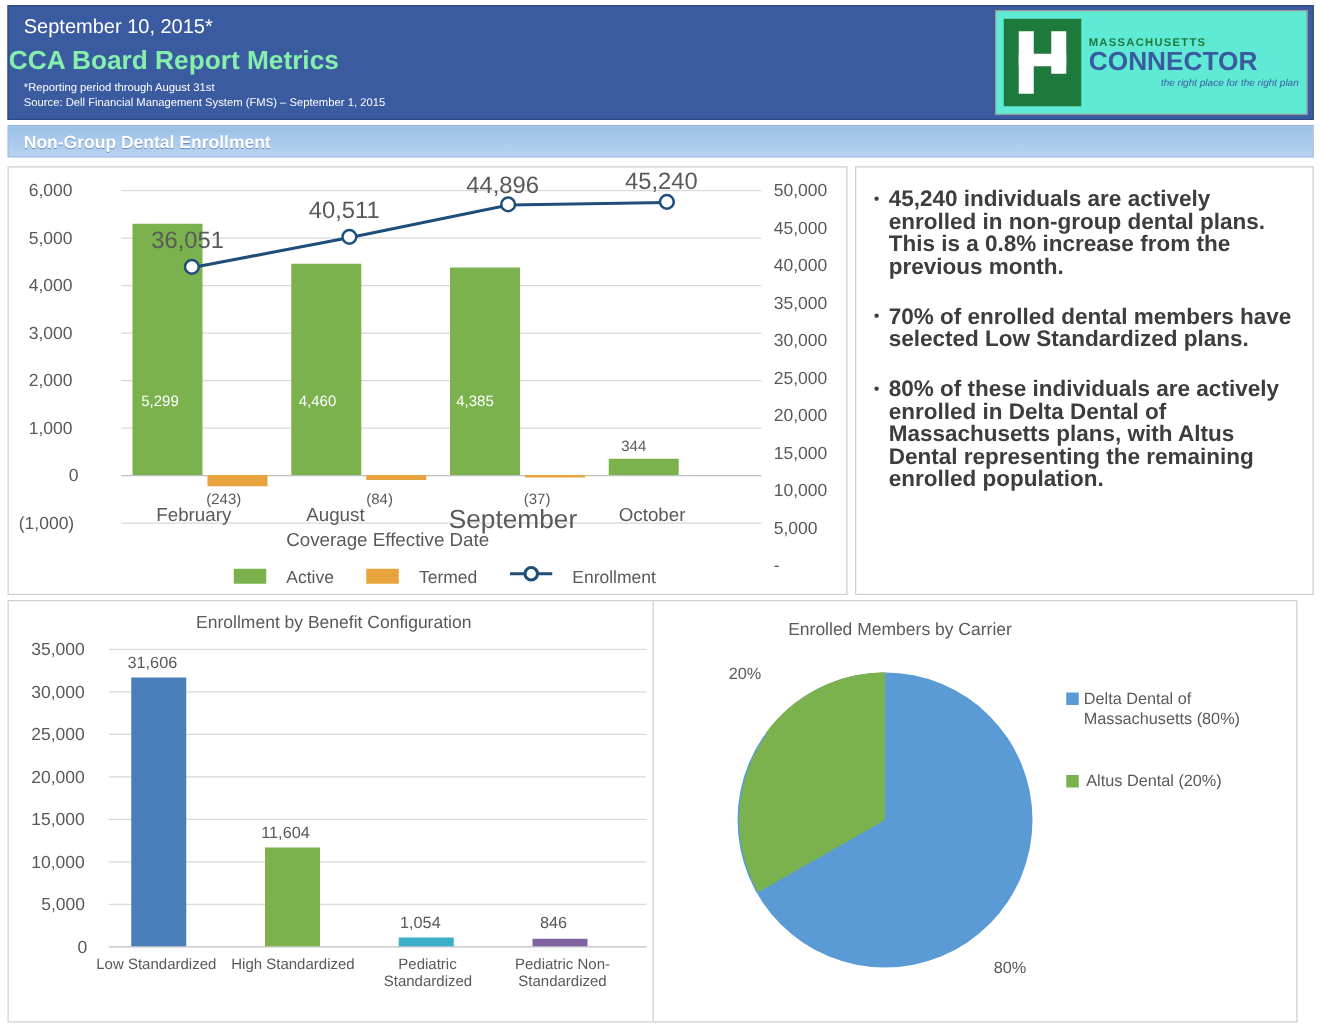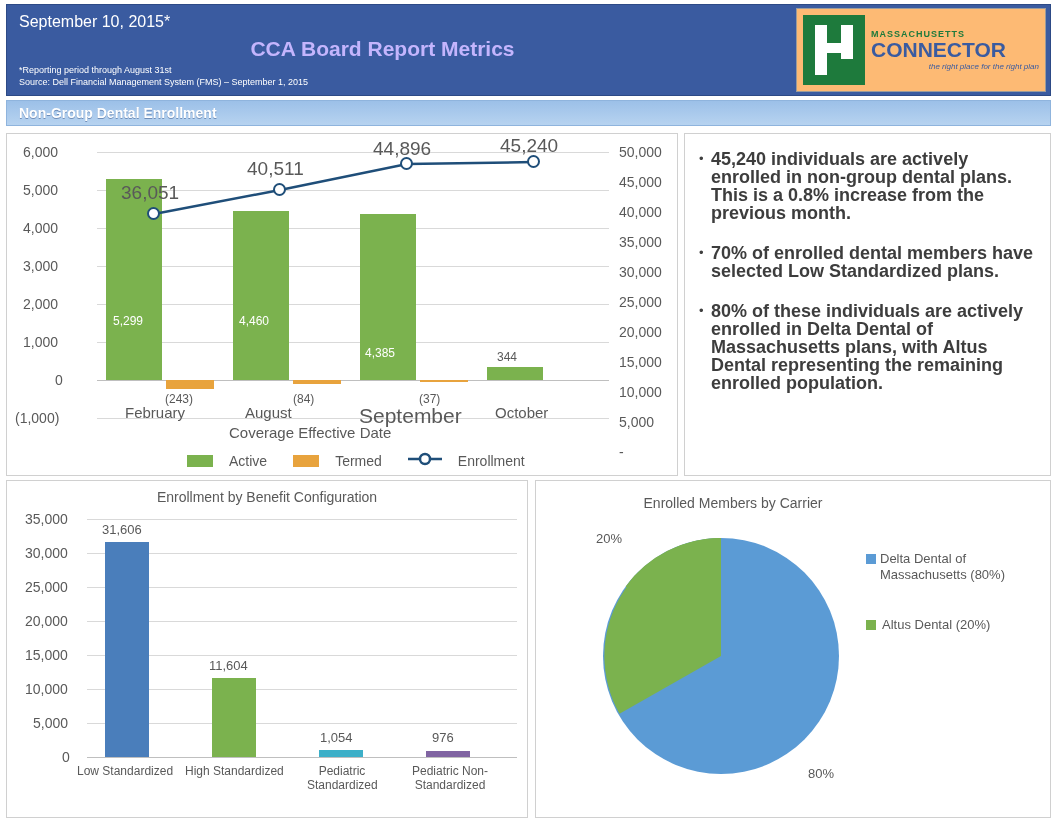--- a/index.html
+++ b/index.html
@@ -21,32 +21,32 @@
     display:flex;
     gap:28px;
   }
   .header-left { position:relative; flex:1; }
   .hdr-date {
     position:absolute; left:12px; top:8px;
     color:#ffffff; font-size:16px;
   }
   .hdr-title {
     position:absolute; left:0; right:0; top:32px;
-    text-align:center; color:#c4b5fd; font-size:21px; font-weight:bold;
+    text-align:left; color:#86efac; font-size:21px; font-weight:bold;
     padding-right:10px;
   }
   .hdr-note1 {
     position:absolute; left:12px; top:60px; color:#ffffff; font-size:9px;
   }
   .hdr-note2 {
     position:absolute; left:12px; top:72px; color:#ffffff; font-size:9px;
   }
   .logo-box {
     width:250px; margin:3px 4px 3px 0;
-    background:#fdba74; border:1px solid #9b9b9b;
+    background:#5eead4; border:1px solid #9b9b9b;
     display:flex; align-items:center; padding:4px 6px;
   }
   .logo-mark {
     width:62px; height:70px; position:relative; flex:none;
     background:#1e7a3c;
     margin-right:6px;
   }
   .logo-mark .bar-l { position:absolute; left:12px; top:10px; width:12px; height:50px; background:#ffffff; }
   .logo-mark .bar-r { position:absolute; left:38px; top:10px; width:12px; height:34px; background:#ffffff; }
   .logo-mark .bar-c { position:absolute; left:12px; top:28px; width:38px; height:10px; background:#ffffff; }
@@ -66,21 +66,21 @@
   .section-bar span {
     color:#ffffff; font-weight:bold; font-size:14px; padding-left:12px;
     text-shadow:0 1px 0 rgba(60,90,140,.55);
   }
 
   
   .panel { position:absolute; background:#ffffff; border:1px solid #d0d0d0; }
   #panel-line   { left:6px;   top:133px; width:672px; height:343px; }
   #panel-notes  { left:684px; top:133px; width:367px; height:343px; }
   #panel-bar    { left:6px;   top:480px; width:522px; height:338px; }
-  #panel-pie    { left:535px; top:480px; width:516px; height:338px; }
+  #panel-pie    { left:522px; top:480px; width:516px; height:338px; }
 
   
   .bullets { padding:16px 16px 0 14px; }
   .bullet { display:flex; margin-bottom:22px; }
   .bullet .dot { width:12px; flex:none; color:#404040; font-size:13px; line-height:18px; }
   .bullet .txt { font-size:18px; line-height:18px; font-weight:bold; color:#3d3d3d; }
 
   
   .chart { position:relative; width:100%; height:100%; }
   .ytick, .xtick {
@@ -171,21 +171,21 @@
 
     <div class="bar" style="left:159px; top:246px; width:48px; height:9px; background:#e8a33d;"></div>
     <div class="olabel" style="left:158px; top:258px;">(243)</div>
 
     <div class="bar" style="left:226px; top:77px; width:56px; height:169px; background:#7bb24e;"></div>
     <div class="dlabel" style="left:232px; top:180px;">4,460</div>
     <div class="bar" style="left:286px; top:246px; width:48px; height:4px; background:#e8a33d;"></div>
     <div class="olabel" style="left:286px; top:258px;">(84)</div>
 
     <div class="bar" style="left:353px; top:80px; width:56px; height:166px; background:#7bb24e;"></div>
-    <div class="dlabel" style="left:358px; top:180px;margin-top:32px;">4,385</div>
+    <div class="dlabel" style="left:358px; top:180px;">4,385</div>
     <div class="bar" style="left:413px; top:246px; width:48px; height:2px; background:#e8a33d;"></div>
     <div class="olabel" style="left:412px; top:258px;">(37)</div>
 
     <div class="bar" style="left:480px; top:233px; width:56px; height:13px; background:#7bb24e;"></div>
     <div class="olabel" style="left:490px; top:216px;">344</div>
 
     <svg width="672" height="343" style="position:absolute; left:0; top:0;">
       <polyline points="147,80 273,56 400,30 527,28" fill="none" stroke="#1f4e79" stroke-width="2.5"></polyline>
     </svg>
     <div class="marker" style="left:140px; top:73px;"></div>
@@ -270,21 +270,21 @@
     <div class="bar" style="left:98px; top:61px; width:44px; height:215px; background:#4a7ebb;"></div>
     <div class="olabel" style="left:95px; top:41px; font-size:13px;">31,606</div>
 
     <div class="bar" style="left:205px; top:197px; width:44px; height:79px; background:#7bb24e;"></div>
     <div class="olabel" style="left:202px; top:177px; font-size:13px;">11,604</div>
 
     <div class="bar" style="left:312px; top:269px; width:44px; height:7px; background:#3cafc8;"></div>
     <div class="olabel" style="left:313px; top:249px; font-size:13px;">1,054</div>
 
     <div class="bar" style="left:419px; top:270px; width:44px; height:6px; background:#8064a2;"></div>
-    <div class="olabel" style="left:425px; top:249px; font-size:13px;">976</div>
+    <div class="olabel" style="left:425px; top:249px; font-size:13px;">846</div>
 
     <div class="xtick" style="left:70px; top:283px; font-size:12px;">Low Standardized</div>
     <div class="xtick" style="left:178px; top:283px; font-size:12px;">High Standardized</div>
     <div class="xtick" style="left:300px; top:283px; font-size:12px; width:70px; white-space:normal; text-align:center;">Pediatric Standardized</div>
     <div class="xtick" style="left:404px; top:283px; font-size:12px; width:78px; white-space:normal; text-align:center;">Pediatric Non-Standardized</div>
   </div>
 </div>
 
 <div class="panel" id="panel-pie">
   <div class="chart">

